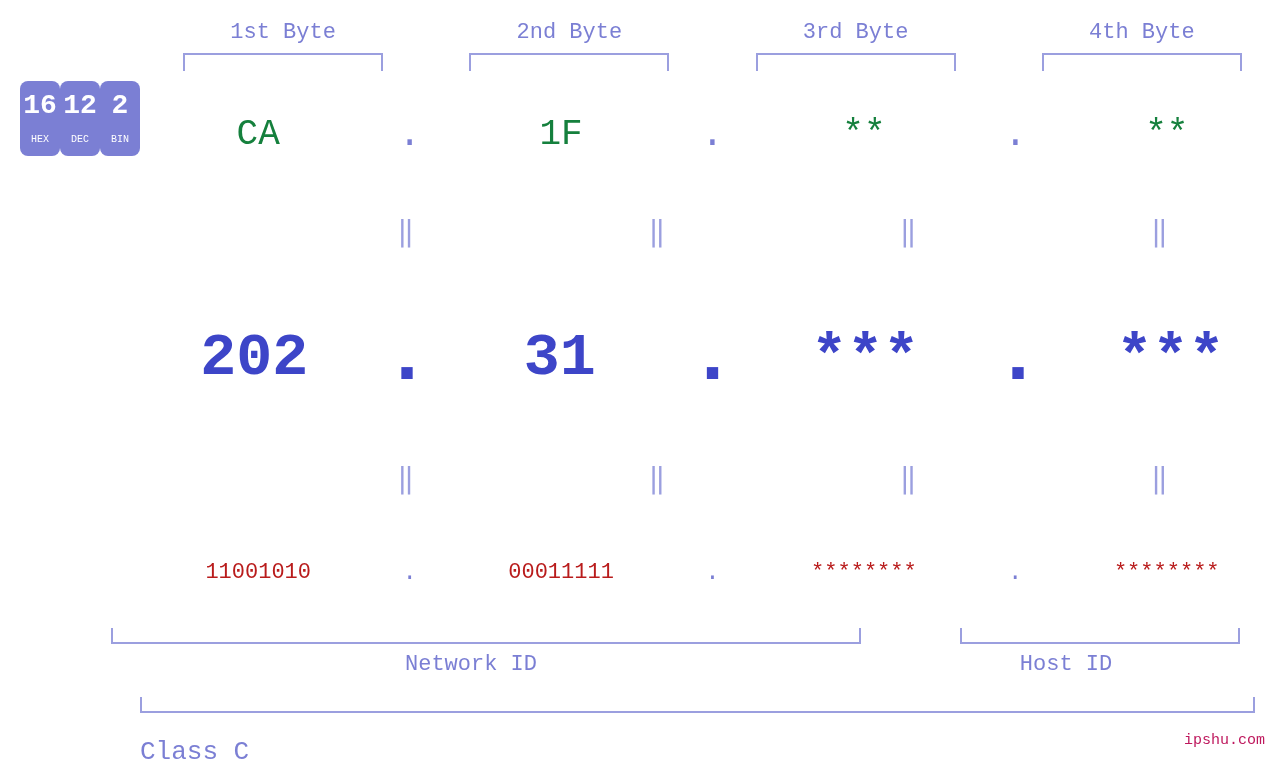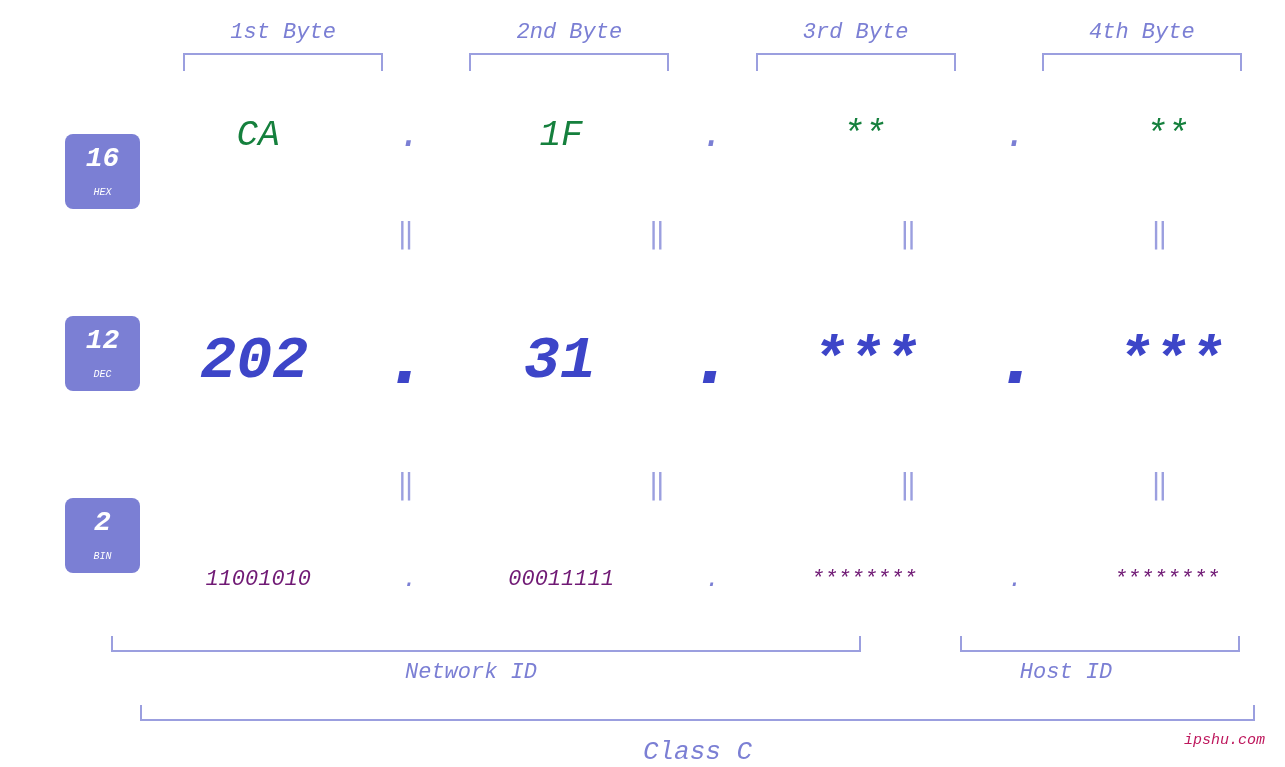--- a/index.html
+++ b/index.html
@@ -13,21 +13,20 @@
       position: relative;
     }
 
     .main-container {
       width: 1285px;
       height: 767px;
       position: relative;
       display: flex;
       flex-direction: column;
       align-items: stretch;
-      font-style: italic;
     }
 
     
     .byte-headers {
       display: flex;
       justify-content: space-around;
       padding-left: 140px;
       padding-top: 20px;
       padding-bottom: 0px;
     }
@@ -60,23 +59,23 @@
     .content-area {
       display: flex;
       flex-direction: row;
       flex: 1;
       padding-left: 20px;
     }
 
     
     .labels-col {
       display: flex;
-      flex-direction: column;
-      justify-content: space-around;
-      align-items: flex-end;
+      flex-direction: row;
+      justify-content: space-around;
+      align-items: flex-start;
       width: 120px;
       padding: 10px 0;
     }
 
     .label-box {
       background: #7b7fd4;
       color: white;
       border-radius: 8px;
       width: 75px;
       height: 75px;
@@ -153,21 +152,21 @@
     }
 
     .dec-dot {
       color: #3d45c8;
       font-size: 80px;
       font-weight: bold;
     }
 
     
     .bin-value {
-      color: #701a75;
+      color: #b91c1c;
       font-size: 22px;
       font-family: 'Courier New', Courier, monospace;
     }
 
     
     .bottom-section {
       padding-left: 96px;
       padding-right: 30px;
       margin-bottom: 10px;
     }
@@ -223,22 +222,22 @@
 
     .full-bracket {
       border-bottom: 2px solid #9b9fdf;
       border-left: 2px solid #9b9fdf;
       border-right: 2px solid #9b9fdf;
       height: 16px;
       width: 100%;
     }
 
     .class-label-row {
-      text-align: center;
-      padding-top: 16px;
+      text-align: left;
+      padding-top: 24px;
       color: #7b7fd4;
       font-size: 26px;
       font-family: 'Courier New', Courier, monospace;
     }
 
     
     .watermark {
       position: absolute;
       bottom: 18px;
       right: 20px;

